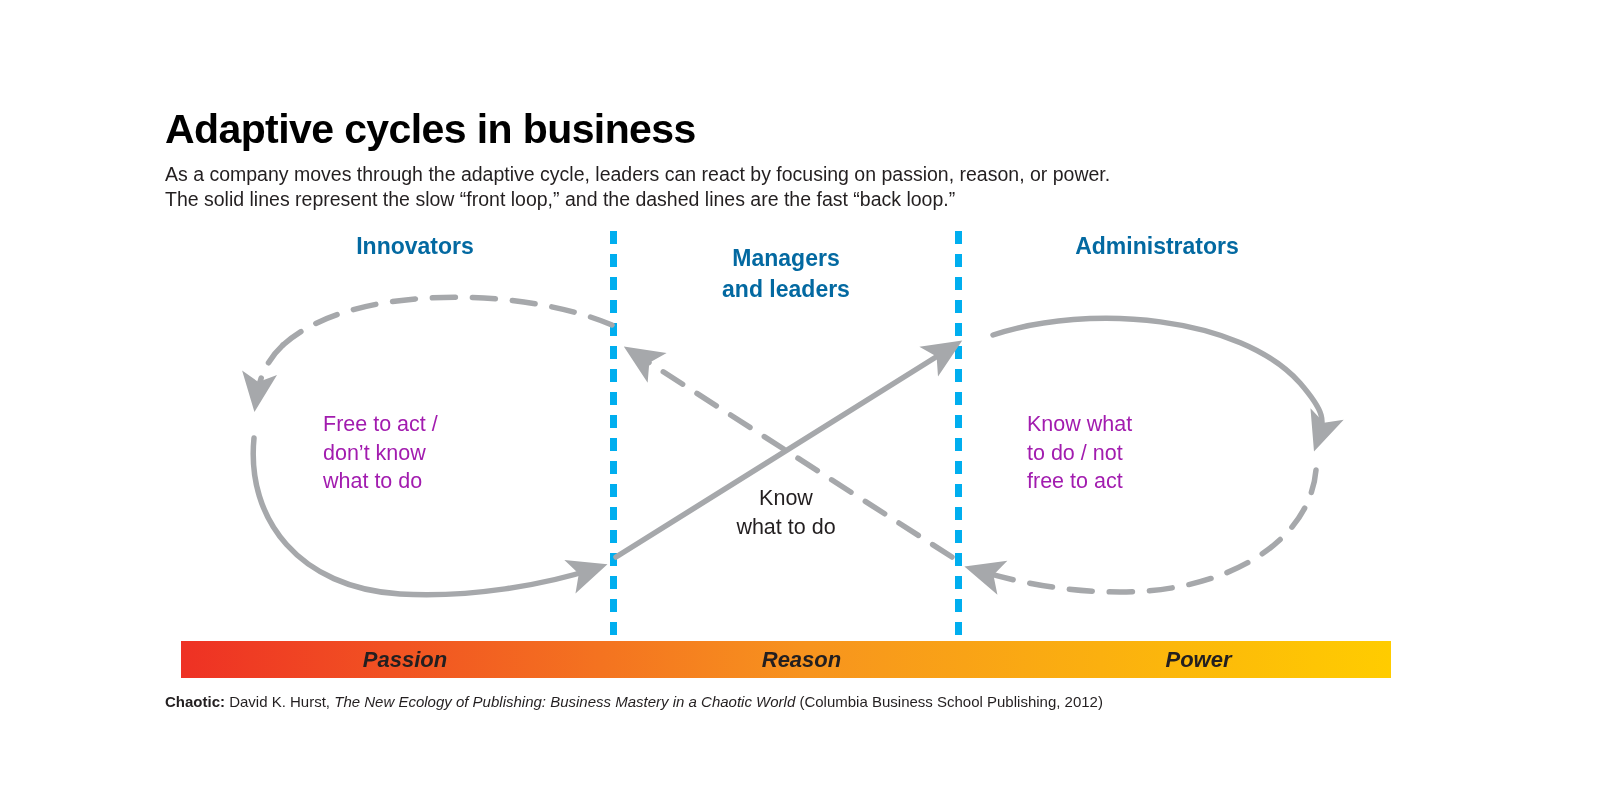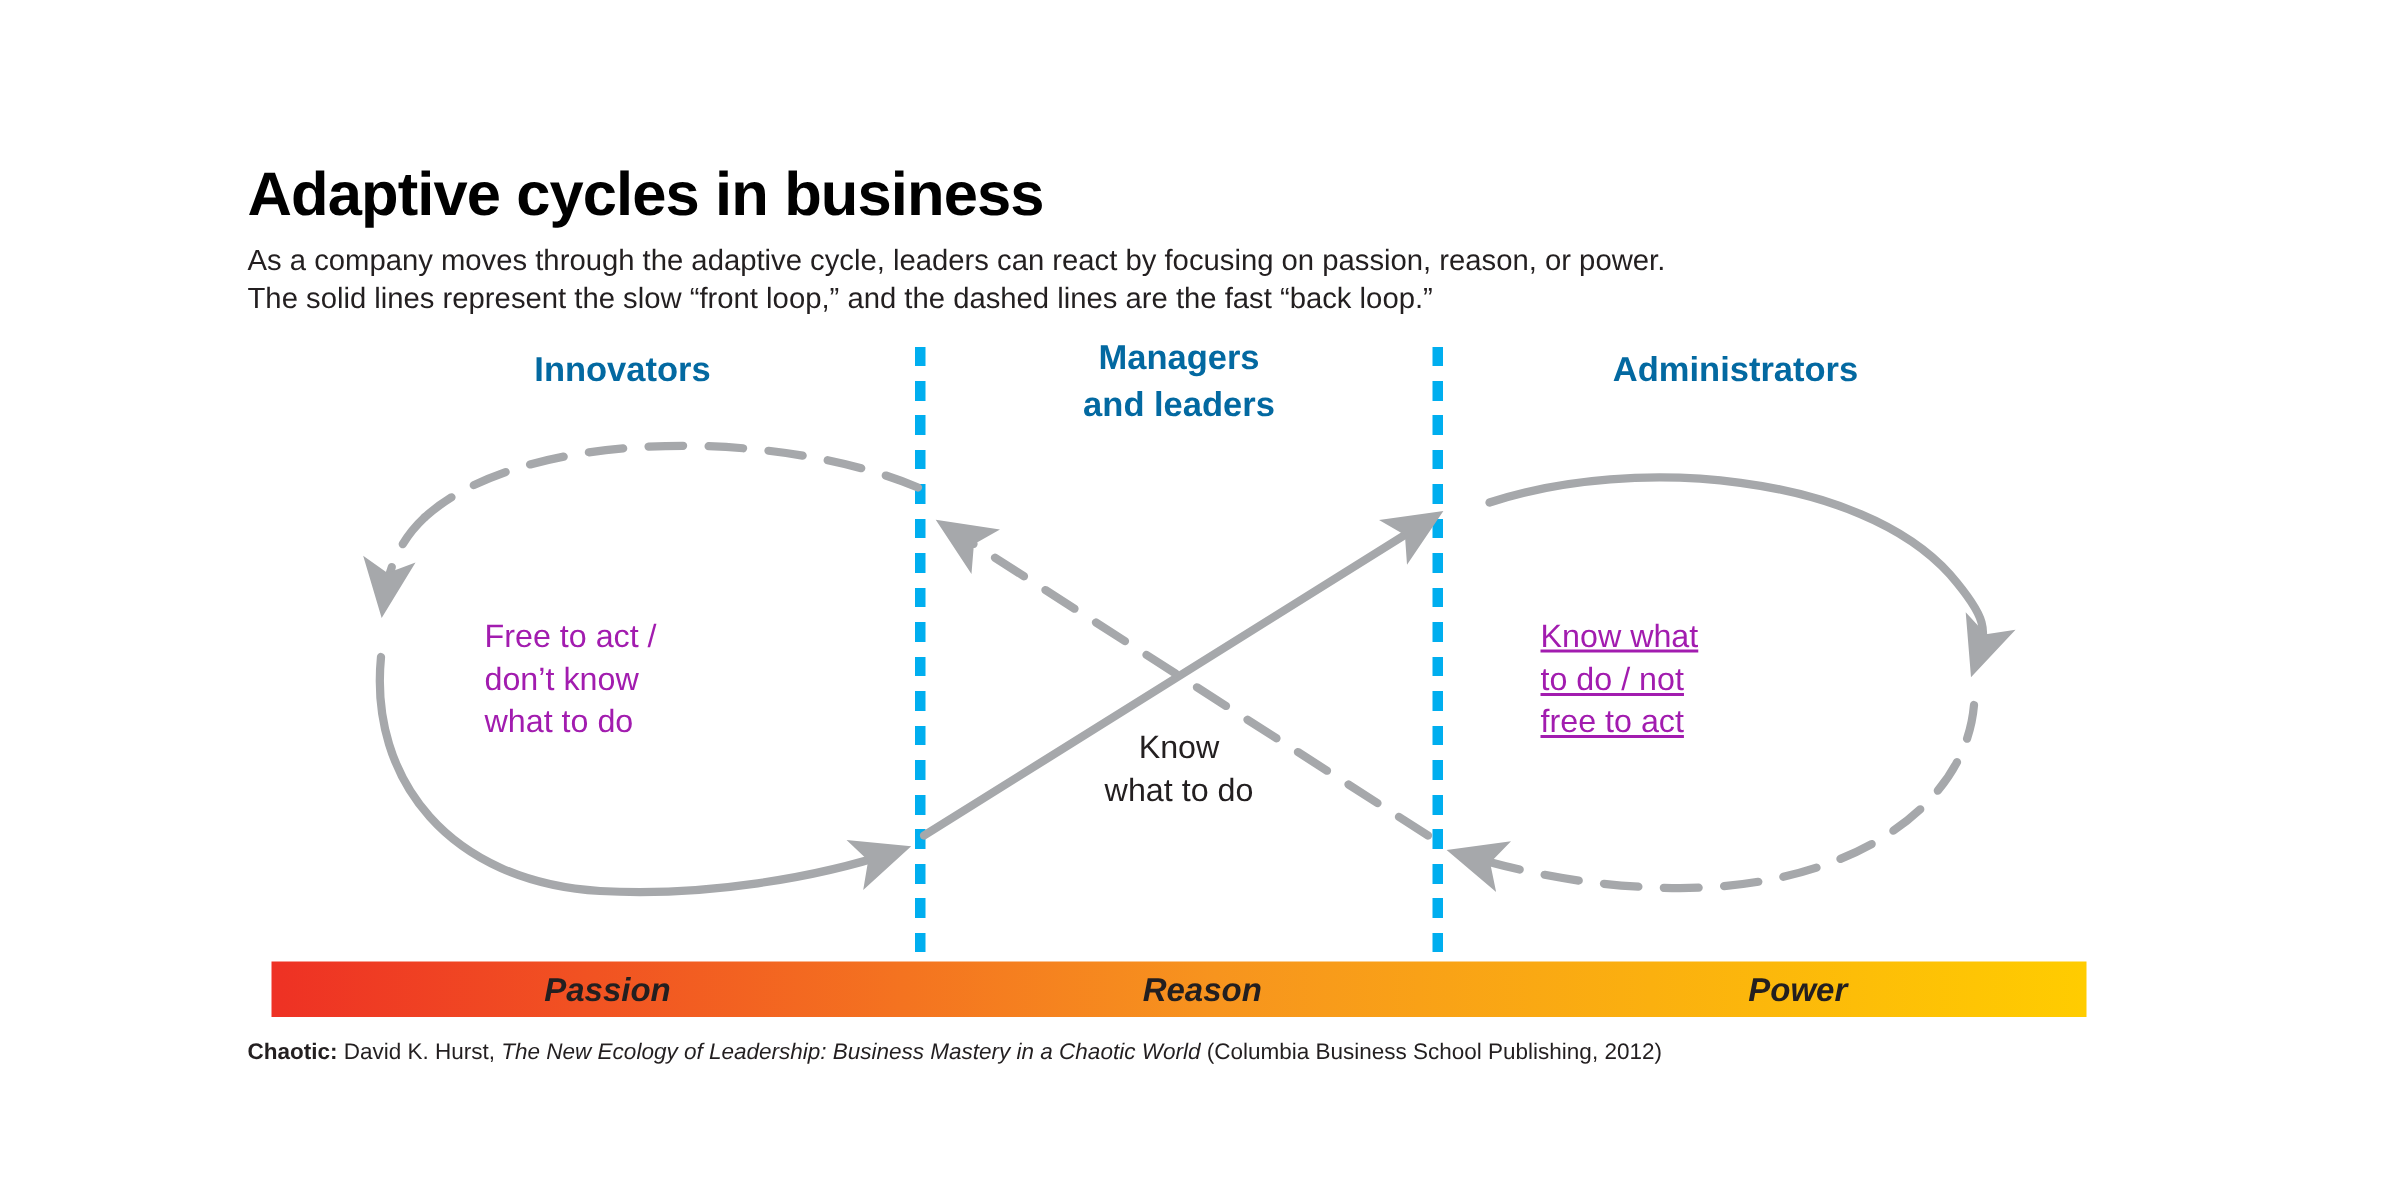--- a/index.html
+++ b/index.html
@@ -48,21 +48,21 @@
   .col-head {
     position: absolute;
     font-size: 23px;
     font-weight: bold;
     color: #0369a1;
     text-align: center;
     line-height: 31px;
     white-space: pre-line;
   }
   .col-head.c0 { left: 275px; top: 231px; width: 280px; }
-  .col-head.c1 { left: 646px; top: 223px; width: 280px; }
+  .col-head.c1 { left: 646px; top: 243px; width: 280px; }
   .col-head.c2 { left: 1017px; top: 231px; width: 280px; }
 
   
   .divider {
     position: absolute;
     top: 231px;
     width: 7px;
     height: 412px;
     background: repeating-linear-gradient(
       to bottom,
@@ -78,21 +78,21 @@
   
   .loop-text {
     position: absolute;
     font-size: 21.5px;
     line-height: 28.5px;
     text-align: left;
     color: #a21caf;
     white-space: pre-line;
   }
   .loop-text.left  { left: 323px;  top: 410px; width: 240px; }
-  .loop-text.right { left: 1027px; top: 410px; width: 240px; text-decoration: underline; }
+  .loop-text.right { left: 1027px; top: 410px; width: 240px; }
 
   
   .cross-text {
     position: absolute;
     font-size: 21.5px;
     line-height: 28.5px;
     text-align: center;
     color: #231f20;
     white-space: pre-line;
   }
@@ -197,17 +197,17 @@
 
   <div class="bar" id="spectrum-bar" style="background: linear-gradient(to right, rgb(238, 49, 36) 0%, rgb(247, 148, 30) 52%, rgb(255, 204, 0) 100%);">
     <div class="bar-seg s0">Passion</div>
     <div class="bar-seg s2">Power</div>
     <div class="bar-seg s1">Reason</div>
   </div>
 
   <div class="source">
     <b>Chaotic:</b>
     <span>David K. Hurst,</span>
-    <i>The New Ecology of Leadership: Business Mastery in a Chaotic World</i>
+    <i>The New Ecology of Publishing: Business Mastery in a Chaotic World</i>
     <span>(Columbia Business School Publishing, 2012)</span>
   </div>
 
 </div>
 
 </body></html>

